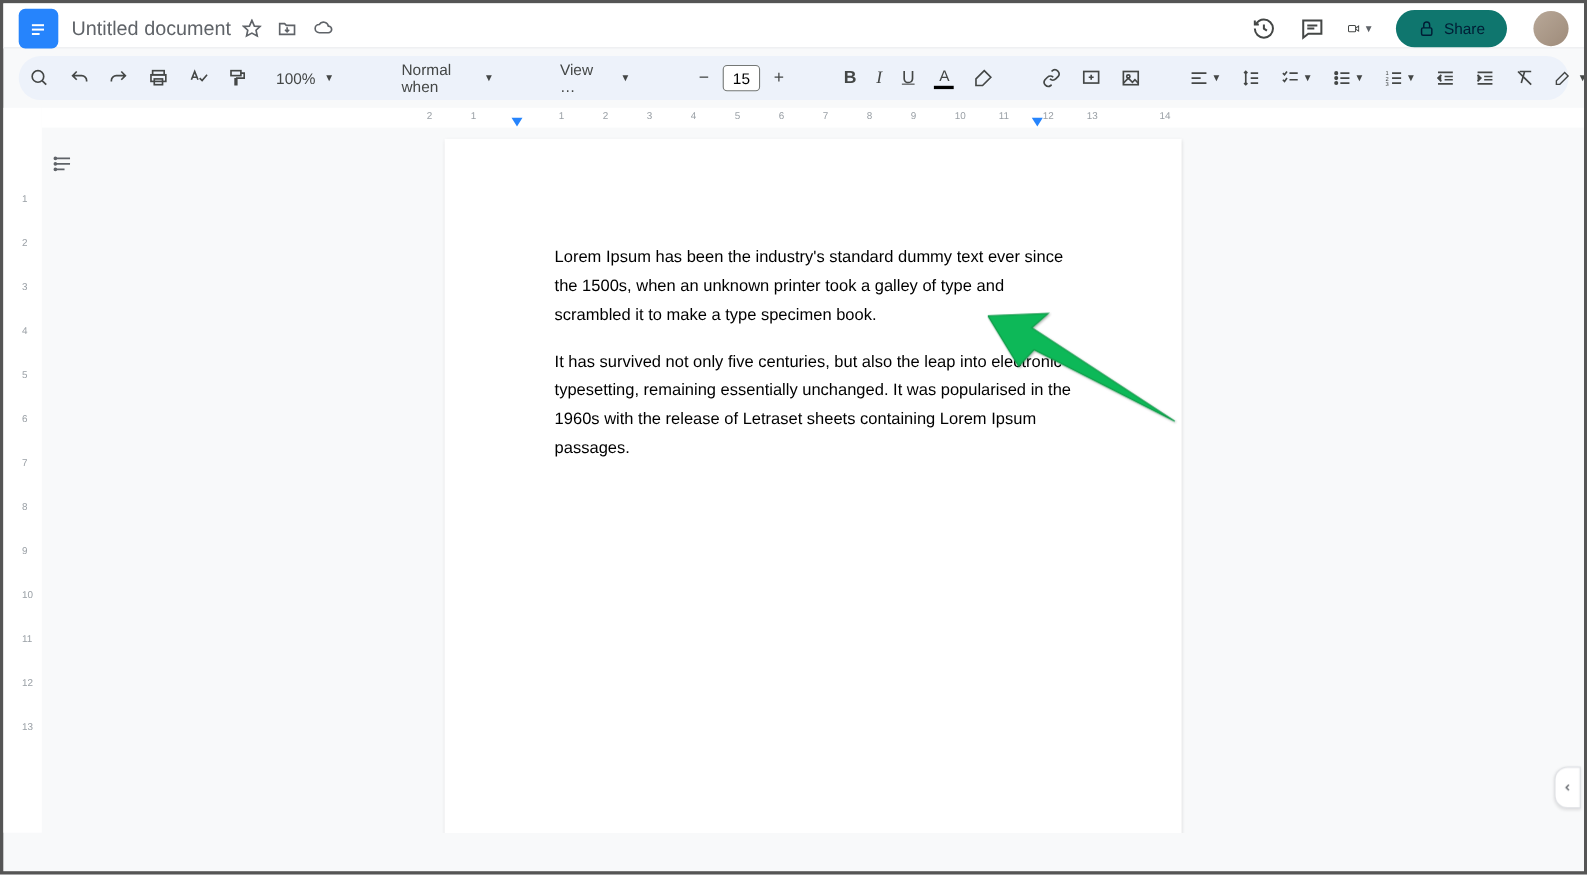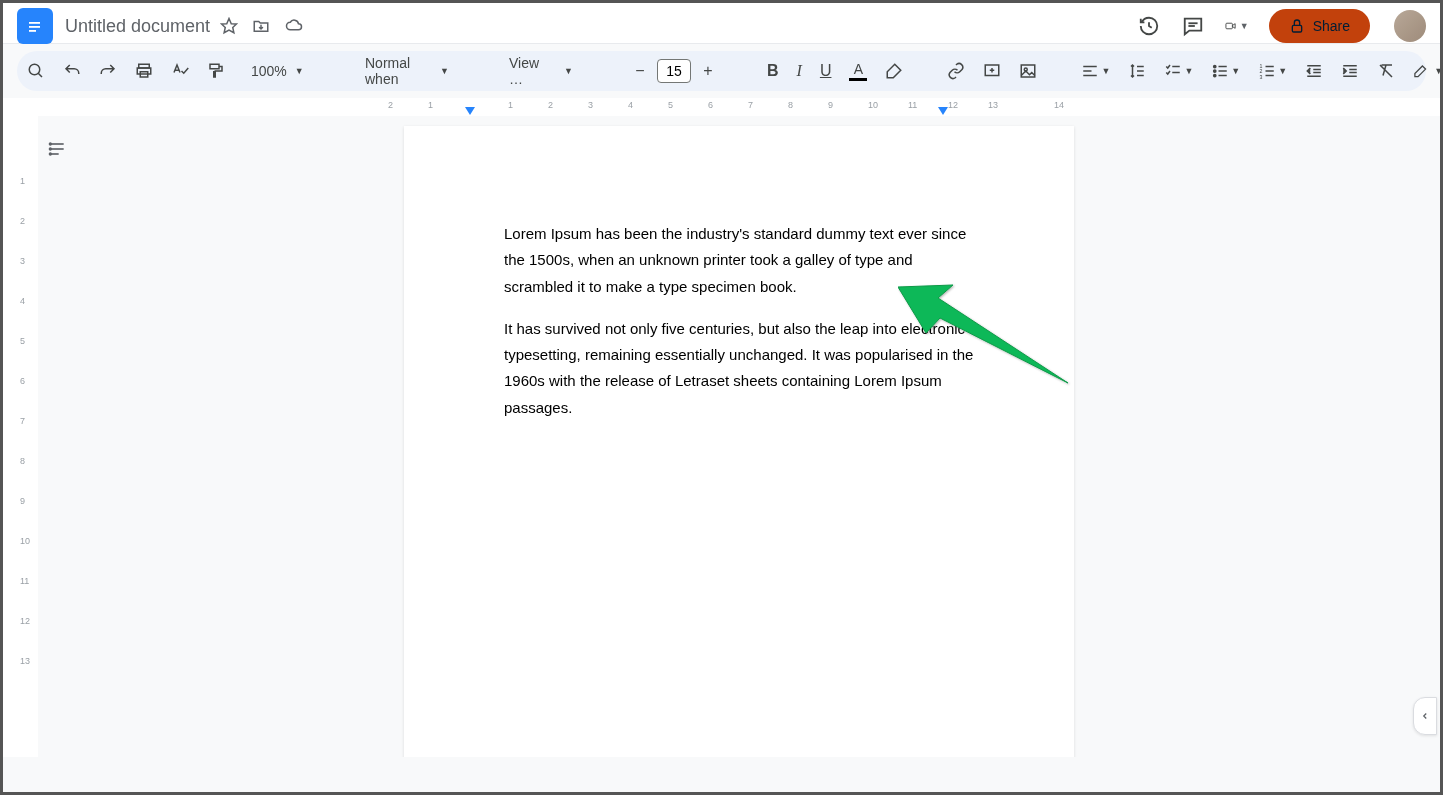--- a/index.html
+++ b/index.html
@@ -6,21 +6,21 @@
 body{background:#f8f9fa;overflow:hidden;width:1443px;height:795px;border:3px solid #555;position:relative}
 .header{background:#fff;border-bottom:1px solid #e8eaed}
 .title-row{display:flex;align-items:center;padding:6px 14px 0;height:40px}
 .logo{width:36px;height:36px;background:#2684fc;border-radius:6px;display:flex;align-items:center;justify-content:center;margin-right:12px}
 .logo svg{fill:#fff}
 .doc-title{font-size:18px;color:#5f6368;margin-right:10px}
 .title-icons{display:flex;gap:14px;align-items:center}
 .title-icons span{color:#5f6368;cursor:pointer;display:flex;align-items:center}
 .right-actions{margin-left:auto;display:flex;align-items:center;gap:20px}
 .icon-btn{width:24px;height:24px;display:flex;align-items:center;justify-content:center;cursor:pointer;color:#5f6368}
-.share-btn{background:#c2410c;border:none;padding:9px 20px;border-radius:100px;font-size:14px;font-weight:500;color:#001d35;display:flex;align-items:center;gap:8px;cursor:pointer}
+.share-btn{background:#0f766e;border:none;padding:9px 20px;border-radius:100px;font-size:14px;font-weight:500;color:#001d35;display:flex;align-items:center;gap:8px;cursor:pointer}
 .avatar{width:32px;height:32px;border-radius:50%;background:linear-gradient(135deg,#b8a898,#9e8b7a);margin-left:4px}
 .menu-row{display:flex;padding:2px 14px 0 60px;gap:2px;height:30px}
 .menu-item{padding:5px 9px;font-size:14px;color:#202124;cursor:pointer;border-radius:4px}
 .toolbar{background:#edf2fa;margin:7px 14px;border-radius:100px;padding:4px 10px;display:flex;align-items:center;gap:18px;height:40px}
 .tb-btn{width:30px;height:28px;display:flex;align-items:center;justify-content:center;cursor:pointer;border-radius:4px;color:#444746}
 .tb-sep{width:1px;height:22px;background:#c7c7c7;margin:0 4px}
 .tb-select{padding:4px 8px;font-size:14px;color:#444746;cursor:pointer;display:flex;align-items:center;gap:6px;border-radius:4px;min-width:60px}
 .fontsize-box{display:flex;align-items:center;gap:2px}
 .fontsize-input{width:34px;height:24px;border:1px solid #747775;border-radius:4px;text-align:center;font-size:14px;background:#fff}
 .tb-right{margin-left:auto;display:flex;align-items:center;gap:4px}

